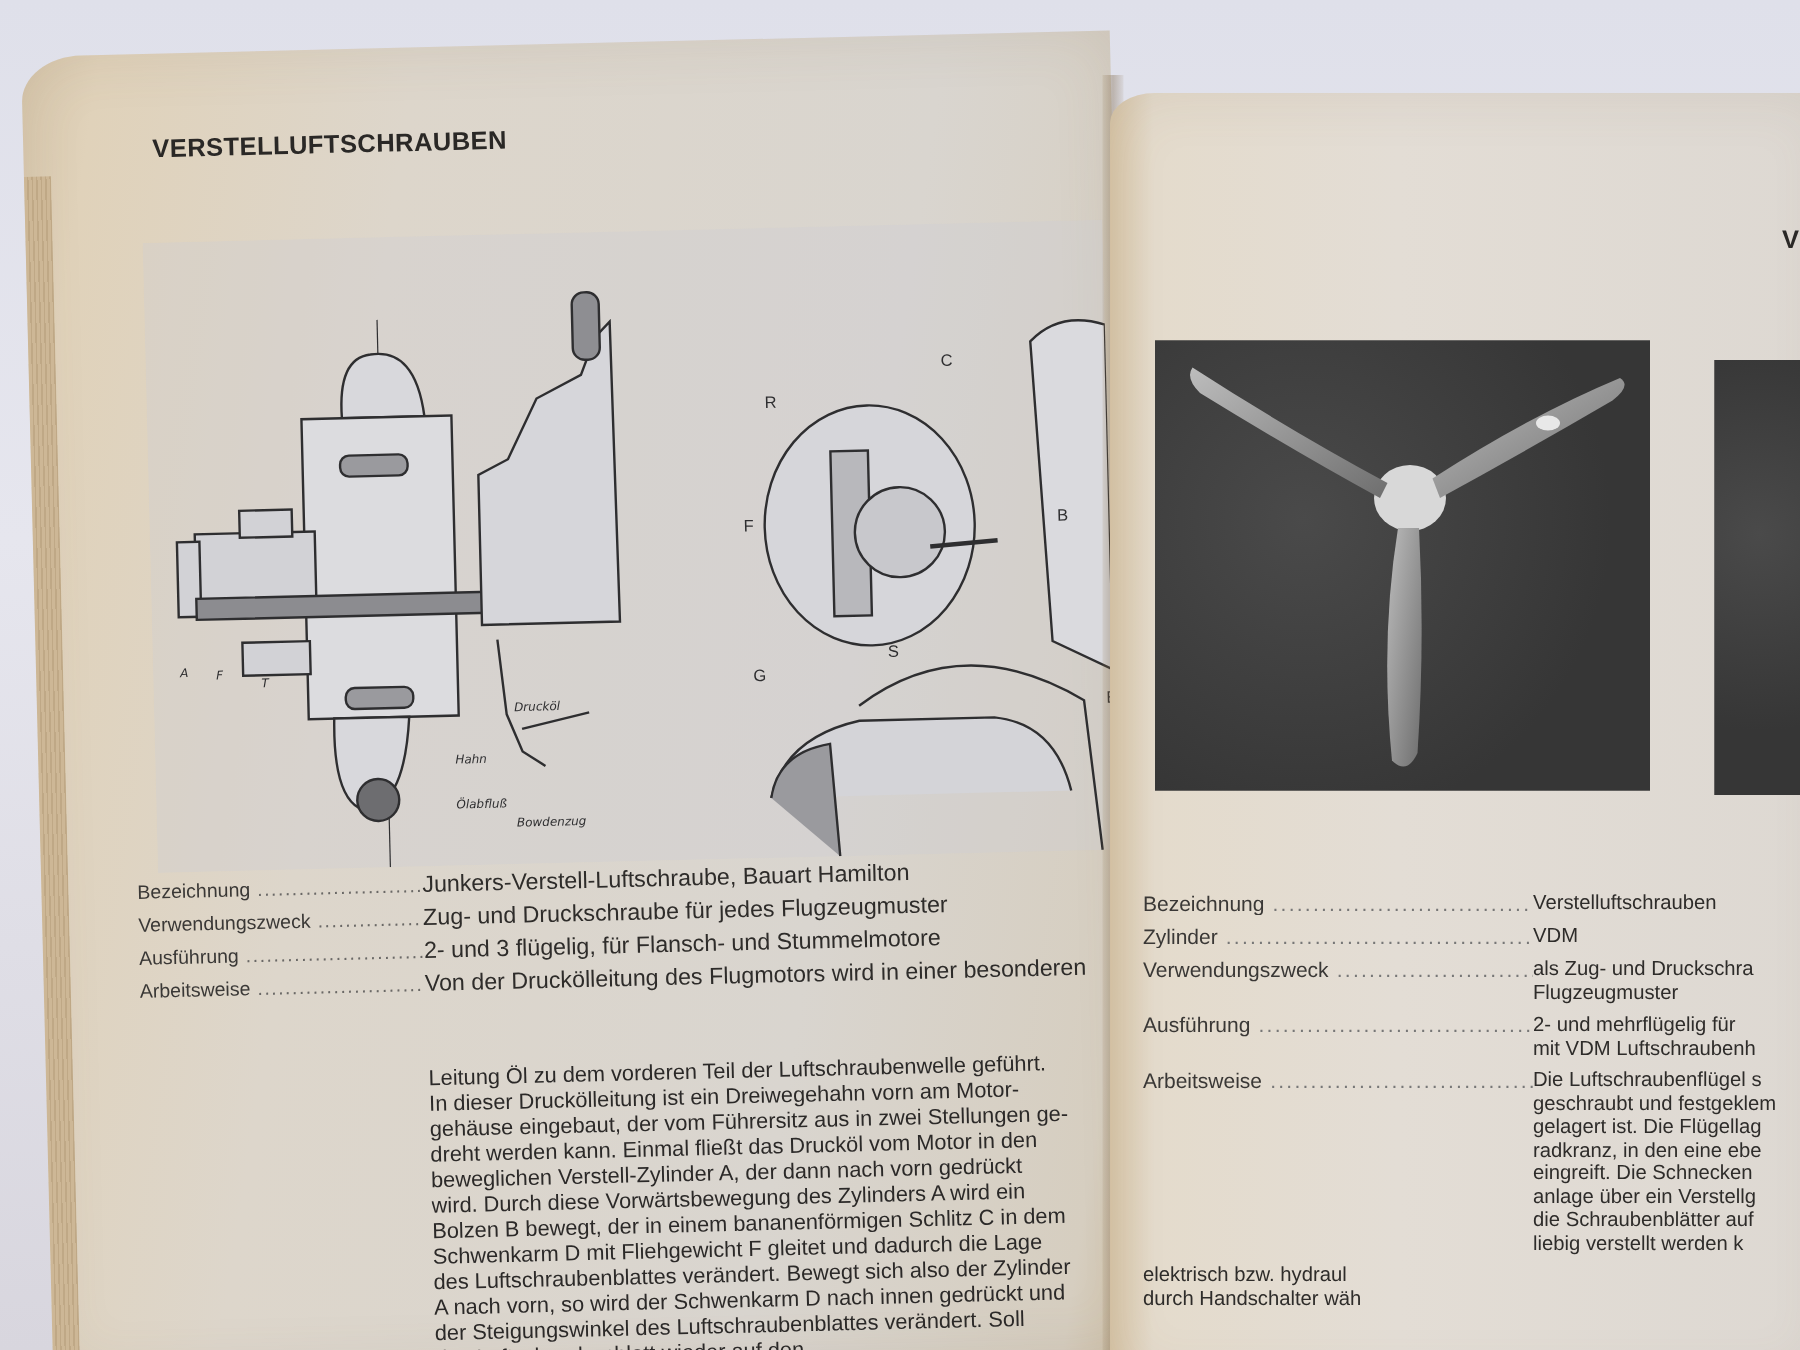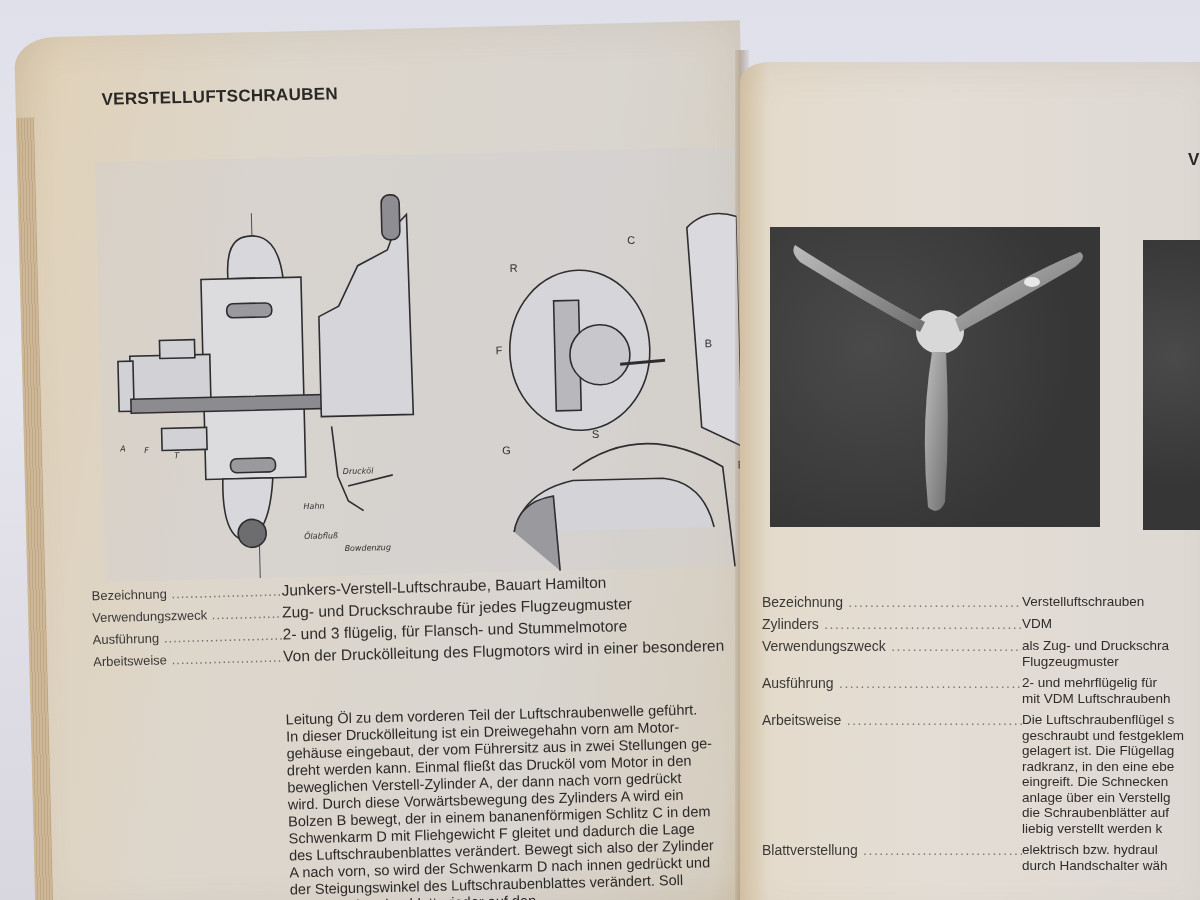--- a/index.html
+++ b/index.html
@@ -209,21 +209,21 @@
   <div class="photo" id="photo-second"></div>
 
   <div class="spec-table-right">
     <div class="rs-row">
       <span class="rs-label">Bezeichnung</span>
       <div class="rs-value">
         <div>Verstelluftschrauben</div>
       </div>
     </div>
     <div class="rs-row">
-      <span class="rs-label">Zylinders</span>
+      <span class="rs-label">Zylinder</span>
       <div class="rs-value">
         <div>VDM</div>
       </div>
     </div>
     <div class="rs-row">
       <span class="rs-label">Verwendungszweck</span>
       <div class="rs-value">
         <div>als Zug- und Druckschra</div>
         <div>Flugzeugmuster</div>
       </div>
@@ -242,20 +242,19 @@
         <div>geschraubt und festgeklem</div>
         <div>gelagert ist. Die Flügellag</div>
         <div>radkranz, in den eine ebe</div>
         <div>eingreift. Die Schnecken</div>
         <div>anlage über ein Verstellg</div>
         <div>die Schraubenblätter auf</div>
         <div>liebig verstellt werden k</div>
       </div>
     </div>
     <div class="rs-row">
-      <span class="rs-label">Blattverstellung</span>
       <div class="rs-value">
         <div>elektrisch bzw. hydraul</div>
         <div>durch Handschalter wäh</div>
       </div>
     </div>
   </div>
 </div>
 
 </body></html>

